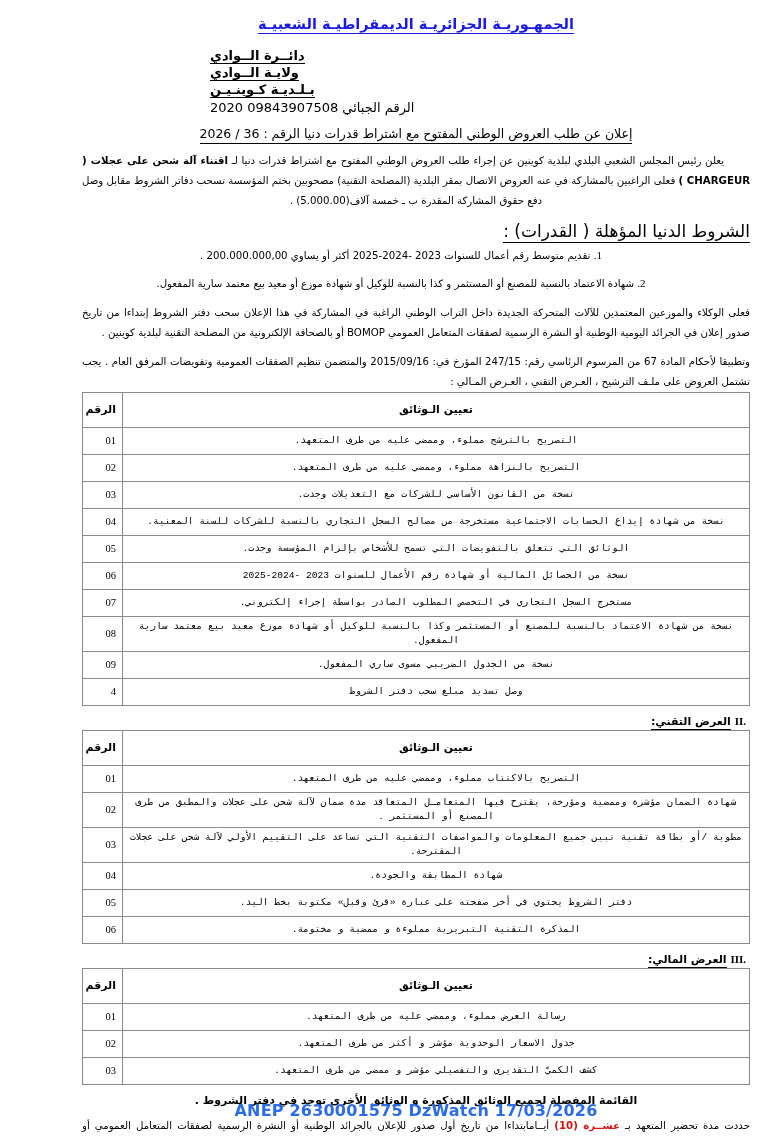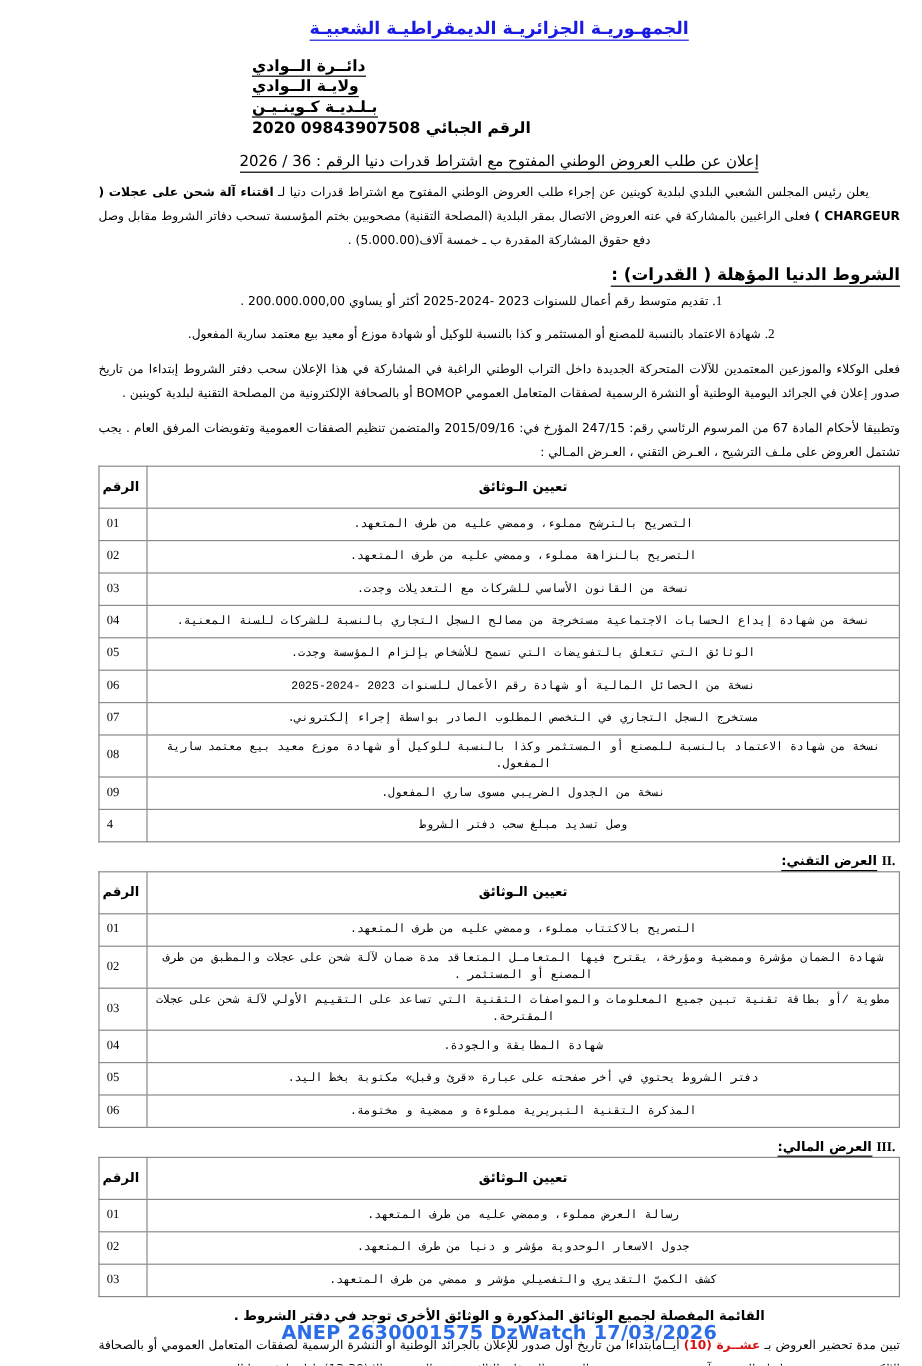--- a/index.html
+++ b/index.html
@@ -52,21 +52,21 @@
     margin-bottom: 1px;
   }
   .org-line span.u {
     border-bottom: 1.2px solid #000;
     padding-bottom: 0px;
     letter-spacing: 0.6px;
   }
   .org-line.wide span.u { letter-spacing: 1.6px; }
   .tax-line {
     font-size: 13px;
-    font-weight: bold;
+    font-weight: normal;
     line-height: 17px;
     margin-top: 1px;
     direction: rtl;
   }
 
   
   .announce-title {
     text-align: center;
     font-size: 12.5px;
     font-weight: normal;
@@ -94,22 +94,22 @@
   p.intro {
     text-indent: 26px;
     text-align: justify;
     text-align-last: center;
   }
   .b { font-weight: bold; }
   .red { color: #d61111; font-weight: bold; }
 
   
   .sec-head {
-    font-size: 14px;
-    font-weight: bold;
+    font-size: 17px;
+    font-weight: normal;
     margin-top: 10px;
     margin-bottom: 3px;
     direction: rtl;
     text-align: right;
   }
   .sec-head span.u { border-bottom: 1.1px solid #000; padding-bottom:1px; }
 
   ol.cond-list {
     margin: 4px 0 0 0;
     padding: 0 30px 0 0;
@@ -163,21 +163,21 @@
   }
   table.doc-table th {
     font-weight: bold;
     font-size: 11px;
     text-align: center;
     height: 28px;
     letter-spacing: 0.4px;
   }
   table.doc-table col.c-num { width: 40px; }
   table.doc-table td.num {
-    text-align: left;
+    text-align: right;
     font-family: "Liberation Serif", serif;
     font-size: 10.5px;
   }
   table.doc-table td.desc {
     text-align: center;
     height: 20px;
     font-family: Liberation Mono, monospace;
   }
 
   .note-line {
@@ -353,29 +353,29 @@
         <th>تعيين الـوثائق</th>
         <th>الرقم</th>
       </tr>
     </thead>
     <tbody>
       <tr>
           <td class="desc">رسالة العرض مملوء، وممضي عليه من طرف المتعهد.</td>
           <td class="num">01</td>
         </tr>
       <tr>
-          <td class="desc">جدول الاسعار الوحدوية  مؤشر و دنيا من طرف المتعهد.</td>
+          <td class="desc">جدول الاسعار الوحدوية  مؤشر و أكثر من طرف المتعهد.</td>
           <td class="num">02</td>
         </tr>
       <tr>
           <td class="desc">كشف الكميّ التقديري والتفصيلي مؤشر و ممضي من طرف المتعهد.</td>
           <td class="num">03</td>
         </tr>
     </tbody>
   </table>
 
   <div class="note-line">القائمة المفصلة لجميع الوثائق المذكورة و الوثائق الأخرى توجد في دفتر الشروط .</div>
 
-  <p class="body-par just"><span>تبين مدة تحضير العروض بـ </span><span class="red">عشــرة (10)</span><span> أيــام</span><span>ابتداءا  من تاريخ أول صدور للإعلان بالجرائد الوطنية أو النشرة الرسمية لصفقات المتعامل العمومي أو بالصحافة الإلكترونية . و حدد يوم ايداع العروض آخر يوم  من مدة تحضير العروض الى غاية الثالثة عشر  والنصف زوالا  (13:30). اذا صادف هذا اليوم</span></p>
+  <p class="body-par just"><span>حددت مدة تحضير المتعهد بـ </span><span class="red">عشــرة (10)</span><span> أيــام</span><span>ابتداءا  من تاريخ أول صدور للإعلان بالجرائد الوطنية أو النشرة الرسمية لصفقات المتعامل العمومي أو بالصحافة الإلكترونية . و حدد يوم ايداع العروض آخر يوم  من مدة تحضير العروض الى غاية الثالثة عشر  والنصف زوالا  (13:30). اذا صادف هذا اليوم</span></p>
 
   <div class="footer-anep">ANEP 2630001575 DzWatch 17/03/2026</div>
 
 </div>
 
 </body></html>

